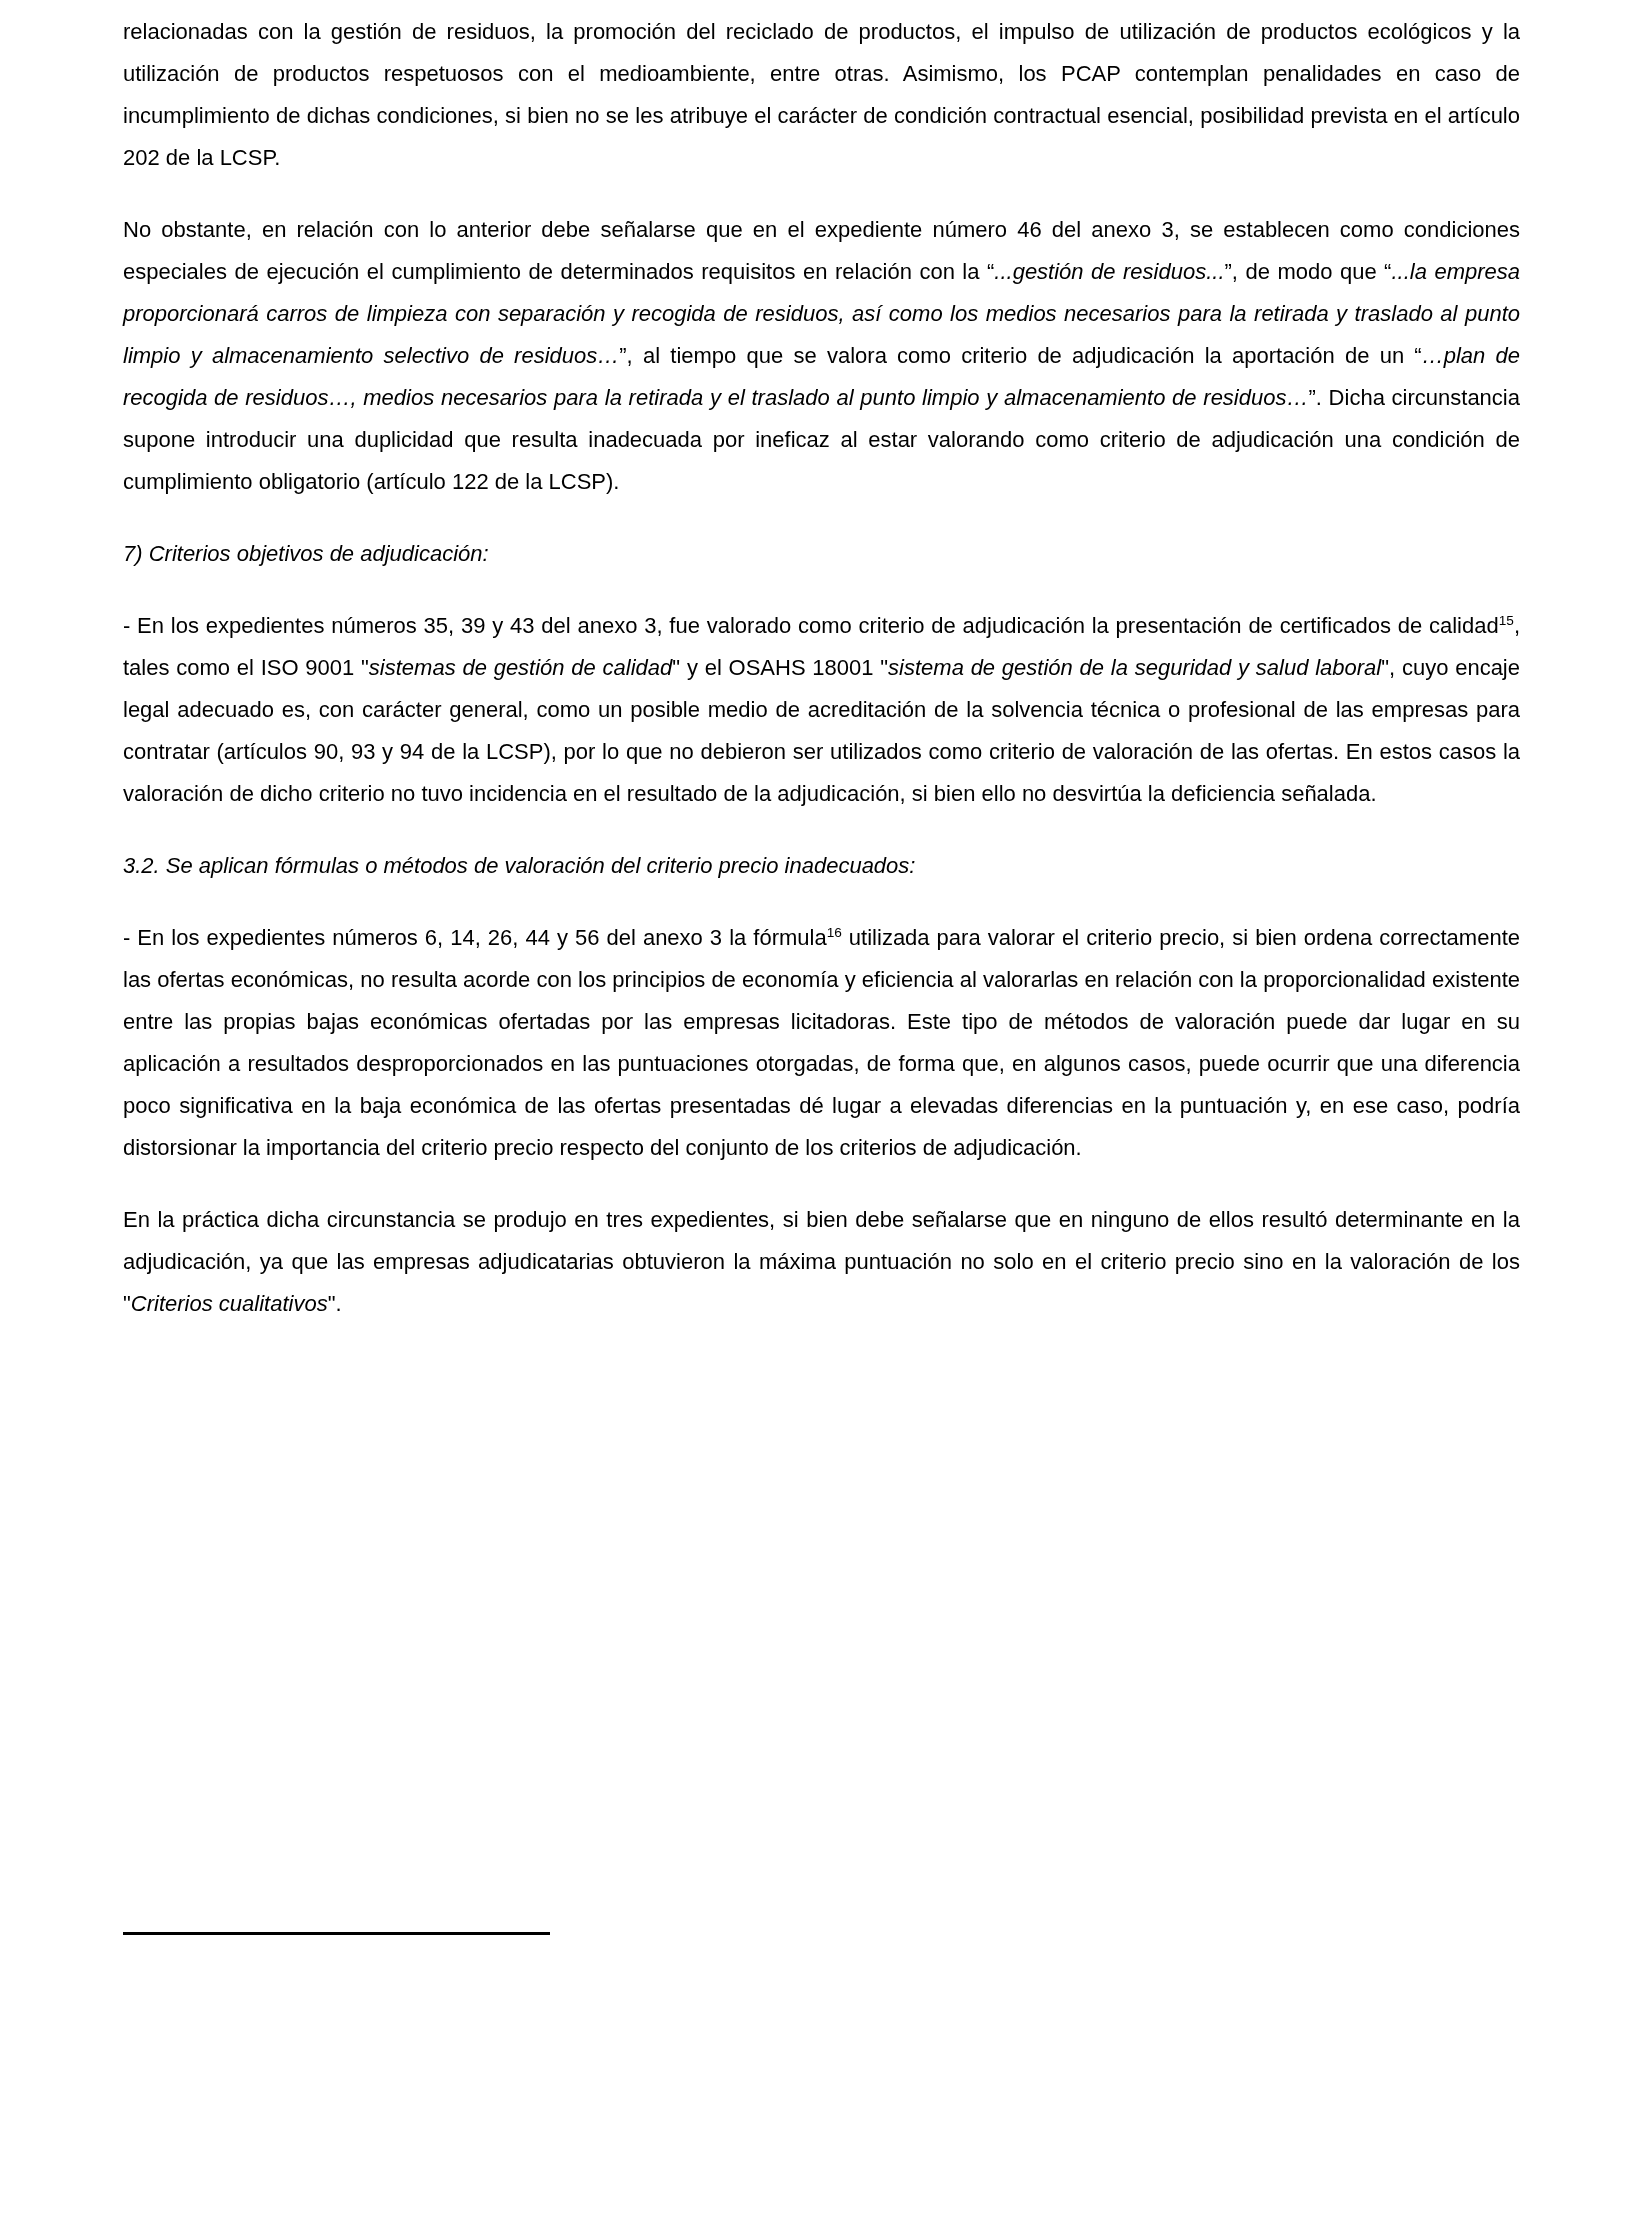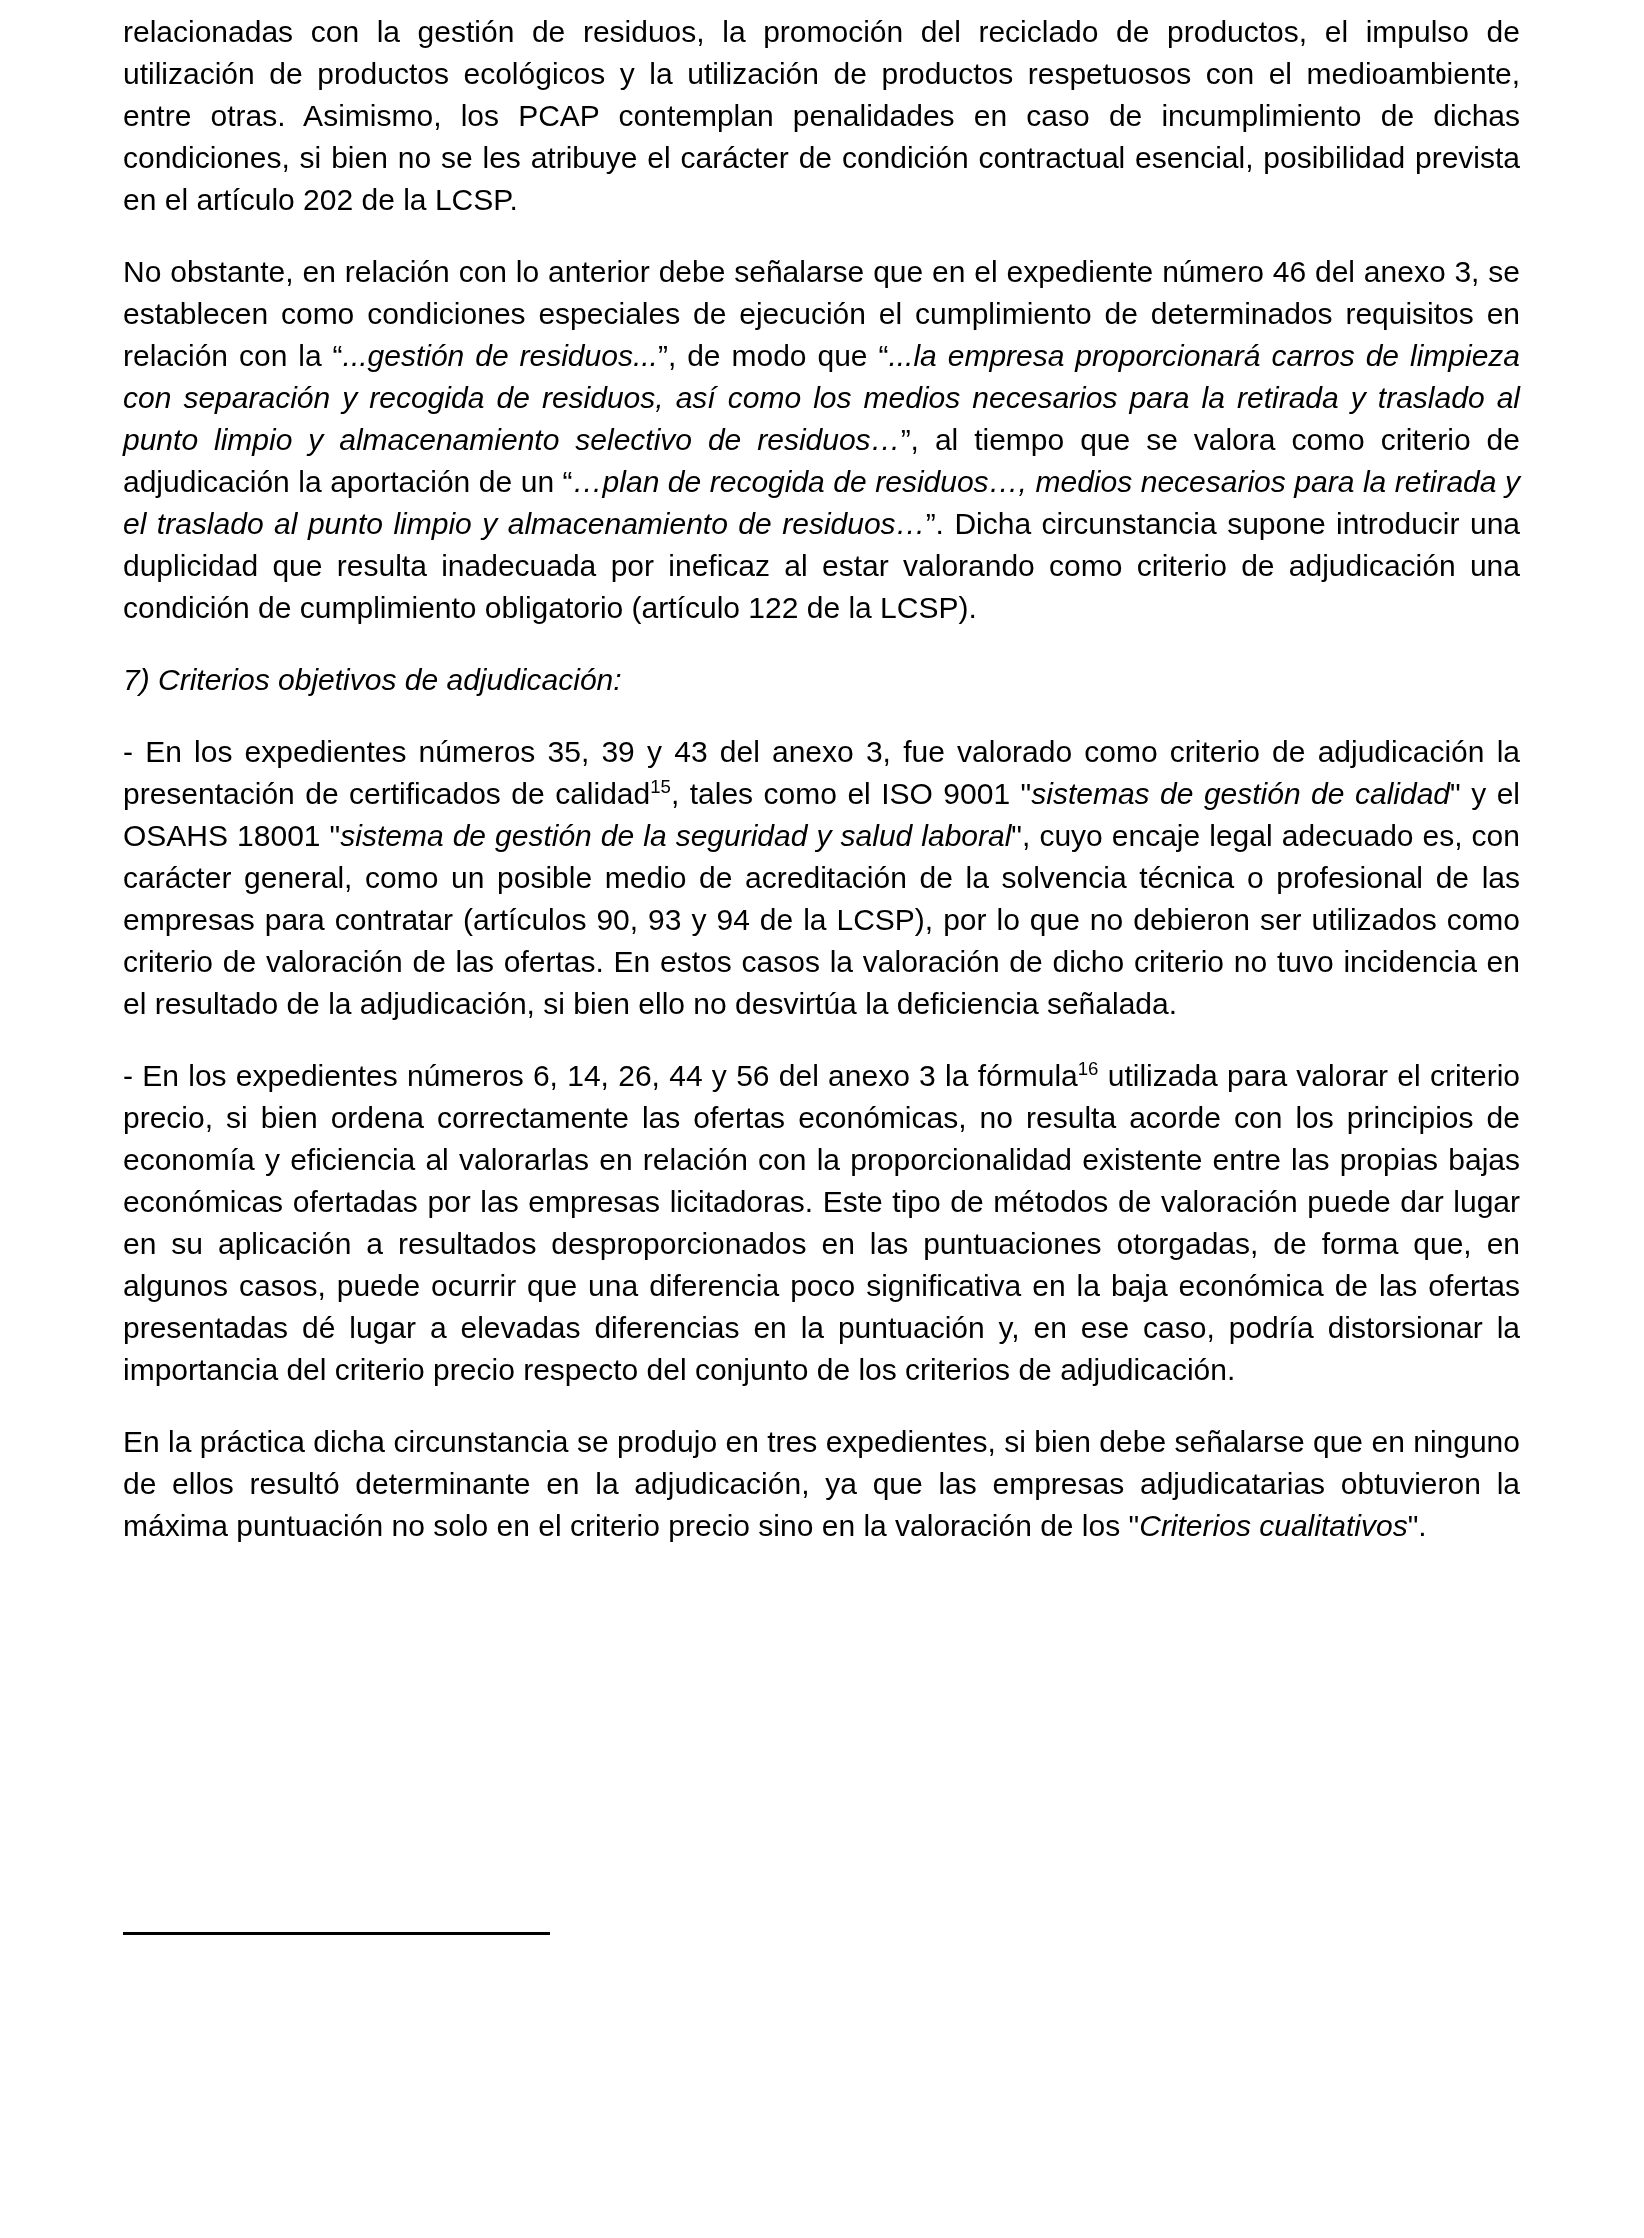--- a/index.html
+++ b/index.html
@@ -10,21 +10,21 @@
     background: #ffffff;
     color: #000000;
     font-family: "Liberation Sans", "DejaVu Sans", sans-serif;
     overflow: hidden;
   }
   .text-column {
     position: absolute;
     left: 123px;
     top: 11.3px;
     width: 1397px;
-    font-size: 30px;
+    font-size: 22px;
     line-height: 42px;
     text-align: justify;
   }
   .text-column p { margin: 0 0 30px 0; }
   p.heading { font-style: italic; }
   .text-column em, .footnotes em { font-style: italic; }
   sup.fn-ref {
     font-size: 0.62em;
     line-height: 0;
     vertical-align: super;
@@ -49,20 +49,21 @@
 </style>
 </head>
 <body>
 
 <div class="page">
   <main class="text-column">
       <p><span>relacionadas con la gestión de residuos, la promoción del reciclado de productos, el impulso de utilización de productos ecológicos y la utilización de productos respetuosos con el medioambiente, entre otras. Asimismo, los PCAP contemplan penalidades en caso de incumplimiento de dichas condiciones, si bien no se les atribuye el carácter de condición contractual esencial, posibilidad prevista en el artículo 202 de la LCSP.</span></p>
       <p><span>No obstante, en relación con lo anterior debe señalarse que en el expediente número 46 del anexo 3, se establecen como condiciones especiales de ejecución el cumplimiento de determinados requisitos en relación con la “</span><em>...gestión de residuos...</em><span>”, de modo que “</span><em>...la empresa proporcionará carros de limpieza con separación y recogida de residuos, así como los medios necesarios para la retirada y traslado al punto limpio y almacenamiento selectivo de residuos…</em><span>”, al tiempo que se valora como criterio de adjudicación la aportación de un “</span><em>…plan de recogida de residuos…, medios necesarios para la retirada y el traslado al punto limpio y almacenamiento de residuos…</em><span>”. Dicha circunstancia supone introducir una duplicidad que resulta inadecuada por ineficaz al estar valorando como criterio de adjudicación una condición de cumplimiento obligatorio (artículo 122 de la LCSP).</span></p>
       <p class="heading"><em>7) Criterios objetivos de adjudicación:</em></p>
       <p><span>- En los expedientes números 35, 39 y 43 del anexo 3, fue valorado como criterio de adjudicación la presentación de certificados de calidad</span><sup class="fn-ref">15</sup><span>, tales como el ISO 9001 "</span><em>sistemas de gestión de calidad</em><span>" y el OSAHS 18001 "</span><em>sistema de gestión de la seguridad y salud laboral</em><span>", cuyo encaje legal adecuado es, con carácter general, como un posible medio de acreditación de la solvencia técnica o profesional de las empresas para contratar (artículos 90, 93 y 94 de la LCSP), por lo que no debieron ser utilizados como criterio de valoración de las ofertas. En estos casos la valoración de dicho criterio no tuvo incidencia en el resultado de la adjudicación, si bien ello no desvirtúa la deficiencia señalada.</span></p>
+      <p class="heading"><em>3.2. Se aplican fórmulas o métodos de valoración del criterio precio inadecuados:</em></p>
       <p><span>- En los expedientes números 6, 14, 26, 44 y 56 del anexo 3 la fórmula</span><sup class="fn-ref">16</sup><span> utilizada para valorar el criterio precio, si bien ordena correctamente las ofertas económicas, no resulta acorde con los principios de economía y eficiencia al valorarlas en relación con la proporcionalidad existente entre las propias bajas económicas ofertadas por las empresas licitadoras. Este tipo de métodos de valoración puede dar lugar en su aplicación a resultados desproporcionados en las puntuaciones otorgadas, de forma que, en algunos casos, puede ocurrir que una diferencia poco significativa en la baja económica de las ofertas presentadas dé lugar a elevadas diferencias en la puntuación y, en ese caso, podría distorsionar la importancia del criterio precio respecto del conjunto de los criterios de adjudicación.</span></p>
       <p><span>En la práctica dicha circunstancia se produjo en tres expedientes, si bien debe señalarse que en ninguno de ellos resultó determinante en la adjudicación, ya que las empresas adjudicatarias obtuvieron la máxima puntuación no solo en el criterio precio sino en la valoración de los "</span><em>Criterios cualitativos</em><span>".</span></p>
     </main>
 
   <footer class="footnotes">
     <div class="fn-rule"></div>
     <div>
       </div>
   </footer>
 </div>

